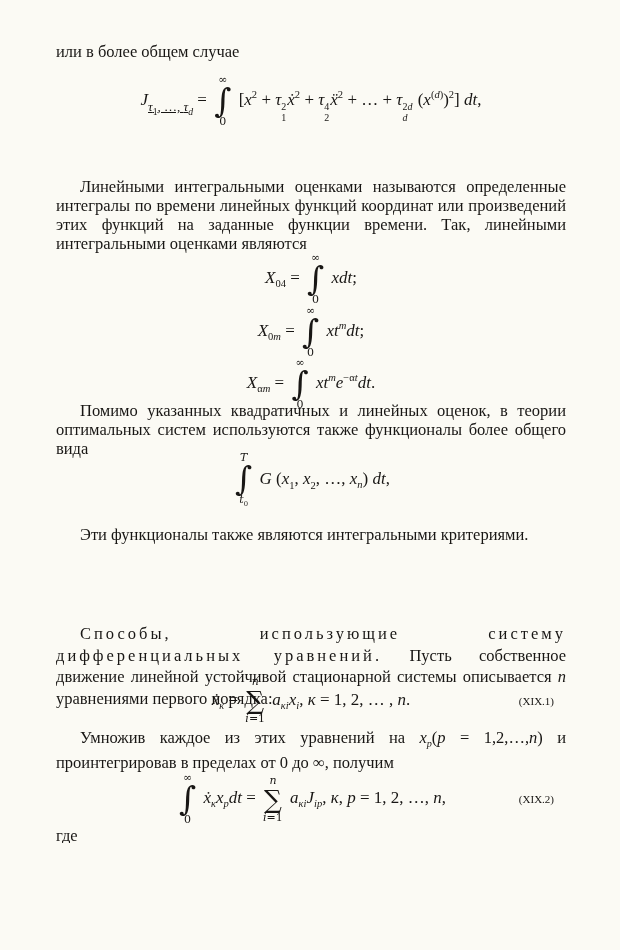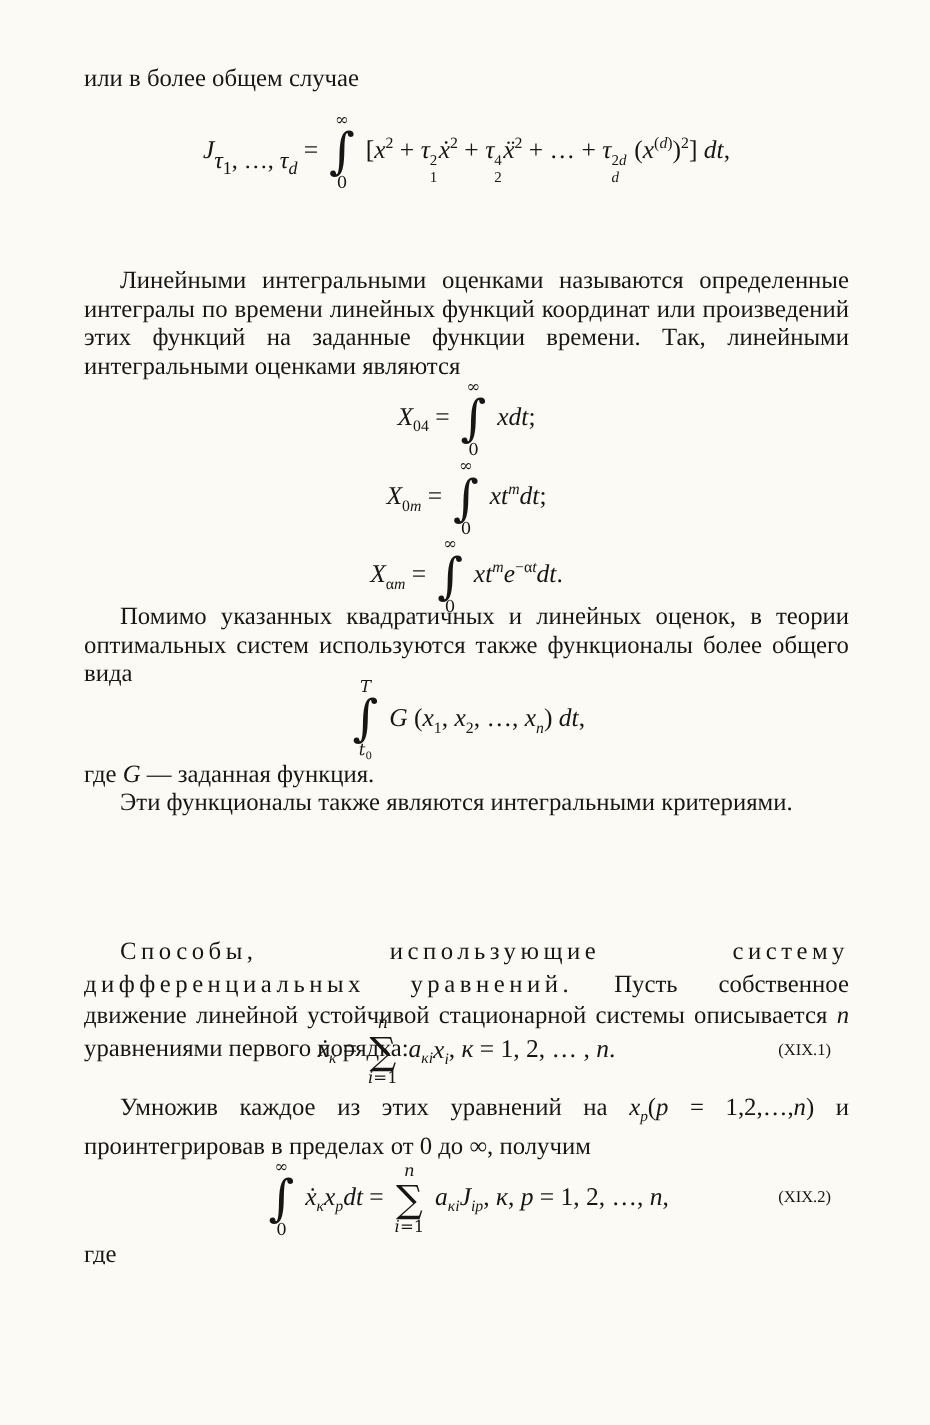--- a/index.html
+++ b/index.html
@@ -39,21 +39,21 @@
     font-style:normal;font-size:11px;
   }
   .pagenum{
     position:absolute;right:50px;top:876px;
     font-size:20px;
   }
   
   i{font-style:italic;}
   sub{font-size:62%;}
   sup{font-size:62%;}
-  .jsub{font-size:16px;vertical-align:-0.45em;}
+  .jsub{font-size:13px;vertical-align:-0.45em;text-decoration:underline;}
   .jsub sub{font-size:75%;}
   .int{
     display:inline-flex;flex-direction:column;align-items:center;
     vertical-align:middle;line-height:1;margin:0 3px;font-style:normal;
     font-family:"DejaVu Serif","DejaVu Sans",serif;
   }
   .int .l{font-size:11px;line-height:1.1;font-style:normal;}
   .int .g{font-size:33px;line-height:.85;padding:1px 0;}
   .int.sum .g{font-size:25px;line-height:1;padding:0;}
   .ss{
@@ -116,21 +116,20 @@
   <p class="block indent" style="top:401px">Помимо указанных квадратичных и линейных оценок, в теории оптимальных систем используются также функционалы более общего вида</p>
 
   <div class="formula" style="top:452px">
     <span class="eq"><span class="int">
           <span class="l"><i>T</i></span>
           <span class="g">∫</span>
           <span class="l"><i>t</i><sub>0</sub></span>
         </span> <i>G</i> (<i>x</i><sub>1</sub>, <i>x</i><sub>2</sub>, …, <i>x<sub>n</sub></i>) <i>dt</i>,</span>
   </div>
 
-  <p class="block" style="top:506px">где <i>G</i> — заданная функция.</p>
 
   <p class="block indent" style="top:525px">Эти функционалы также являются интегральными критериями.</p>
 
 
   <p class="block indent loose" style="top:587px"><span class="sp">Способы, использующие систему дифференциальных уравнений.</span> <span>Пусть собственное движение линейной устойчивой стационарной системы описывается <i>n</i> уравнениями первого порядка:</span></p>
 
   <div class="formula" style="top:676px">
     <span class="eq"><i>ẋ</i><sub><i>к</i></sub> = <span class="int sum">
           <span class="l"><i>n</i></span>
           <span class="g">∑</span>

